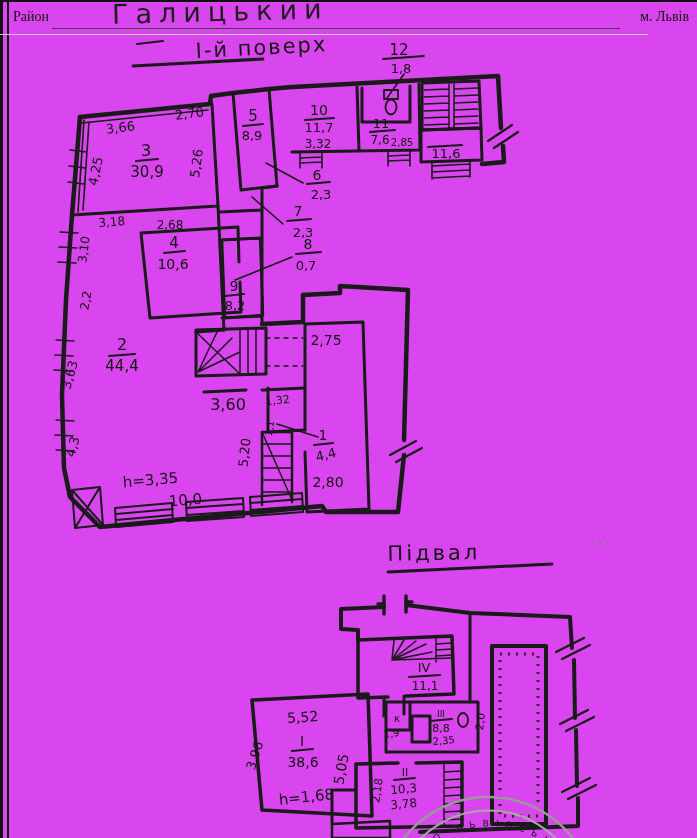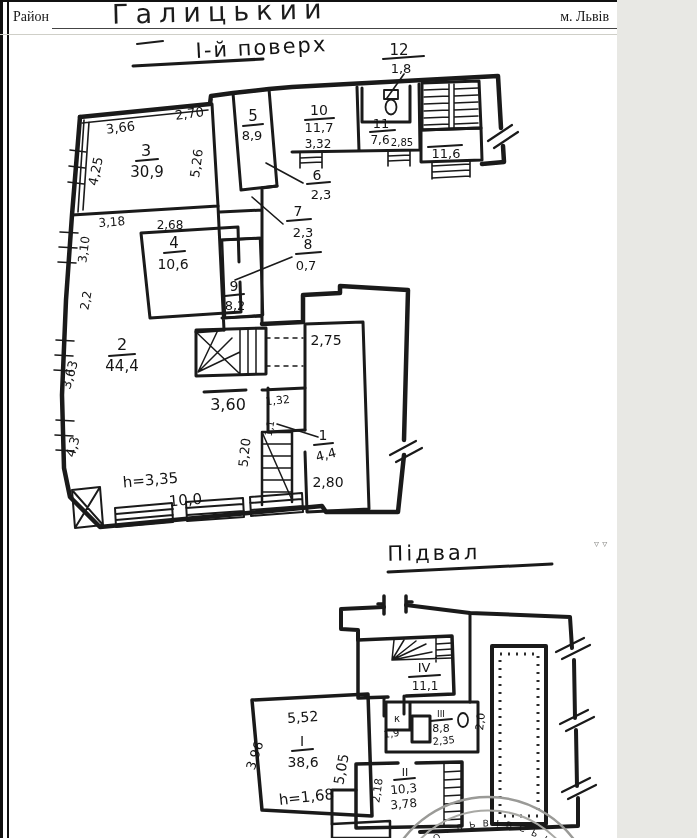--- a/index.html
+++ b/index.html
@@ -1,16 +1,16 @@
 <!DOCTYPE html>
 <html><head>
 <meta charset="utf-8">
 <style>
   html,body{margin:0;padding:0;background:#e8e8e4;}
-  .page{position:relative;width:617px;height:838px;background:#ffffff;overflow:hidden;
+  .page{position:relative;width:697px;height:838px;background:#d946ef;overflow:hidden;
         font-family:"Liberation Serif",serif;color:#161616;}
   .border-left-outer{position:absolute;left:0;top:0;width:3px;height:838px;background:#111;}
   .border-left-inner{position:absolute;left:7px;top:0;width:2px;height:838px;background:#111;}
   .border-top{position:absolute;left:0;top:0;width:697px;height:2px;background:#111;}
   .hdr-label{position:absolute;left:13px;top:9px;font-size:14px;}
   .hdr-city{position:absolute;right:8px;top:9px;font-size:14px;margin-left:48px;}
   .hdr-line{position:absolute;left:52px;top:28px;width:568px;height:1px;background:#444;}
   .hdr-line2{position:absolute;left:0px;top:34px;width:648px;height:1px;background:#cfcfc8;}
   .hdr-name{position:absolute;left:112px;top:-4px;font-family:"DejaVu Sans",sans-serif;
             font-size:27px;letter-spacing:7px;transform:rotate(-1.5deg);color:#1c1c1c;}

